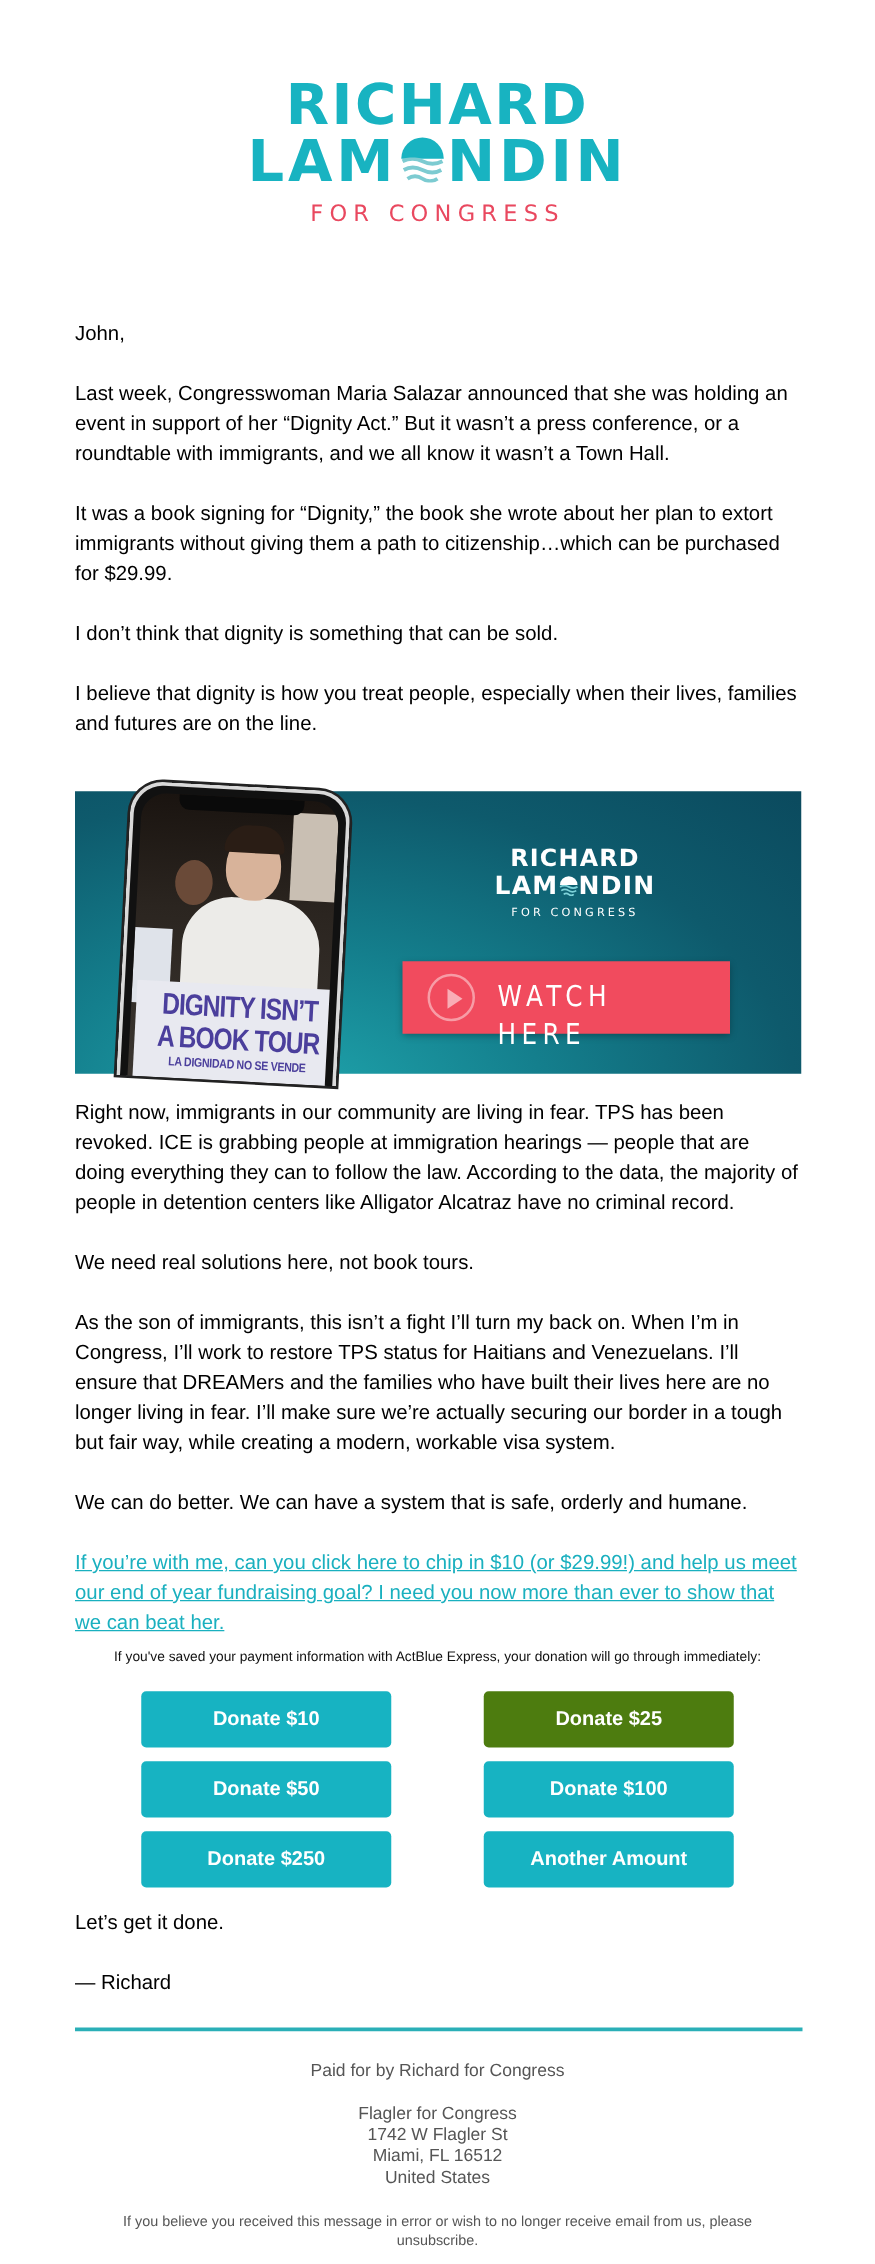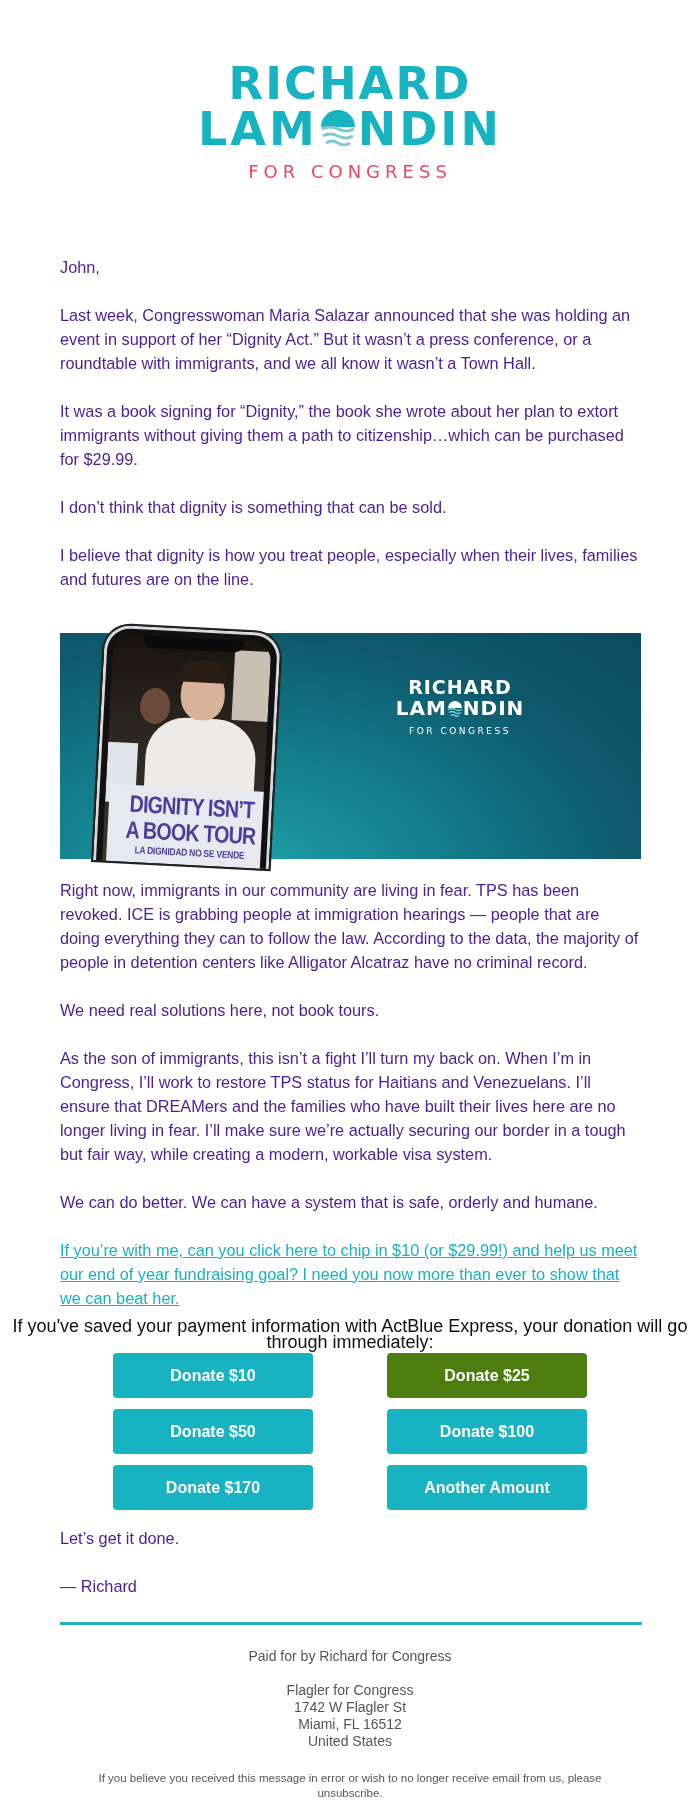--- a/index.html
+++ b/index.html
@@ -11,21 +11,21 @@
   .logo-line1, .logo-line2, .logo-line3 { position: absolute; left: 0; width: 700px; text-align: center; font-family: "DejaVu Sans", sans-serif; font-weight: bold; }
   .logo-line1 { top: 61px; font-size: 45px; letter-spacing: 2px; color: #18b3c1; line-height: 45px; }
   .logo-line2 { top: 106px; font-size: 46px; letter-spacing: 3px; color: #18b3c1; line-height: 46px; }
   .logo-line3 { top: 162px; font-size: 18px; letter-spacing: 5px; color: #e9485f; line-height: 20px; font-weight: normal; }
   .wave-o { display: inline-block; position: relative; width: 38px; height: 36px; vertical-align: -1px; margin: 0 1px; }
   .wave-o .arch { position: absolute; left: 2px; top: 0; width: 34px; height: 17px; border-radius: 17px 17px 0 0; background: #18b3c1; }
   .wave-o svg { position: absolute; left: 0; top: 16px; }
 
   
   .content { position: absolute; left: 60px; top: 0; width: 582px; }
-  .para { position: absolute; left: 0; width: 582px; font-size: 16.3px; line-height: 24px; color: #4c1d95; }
+  .para { position: absolute; left: 0; width: 582px; font-size: 16.3px; line-height: 24px; color: #000000; }
   .para.bold { font-weight: normal; }
   .para.link { color: #1ab0bf; font-weight: normal; text-decoration: underline; cursor: pointer; }
 
   
   .banner { position: absolute; left: 60px; top: 633px; width: 581px; height: 226px; overflow: visible;
     background: radial-gradient(ellipse at 30% 110%, #1fa5ad 0%, #147f8d 35%, #0e5a6c 70%, #0b4a5e 100%); cursor: pointer; }
   .phone { position: absolute; left: 33px; top: -9px; width: 176px; height: 236px; background: #111; border-radius: 26px 26px 0 0;
     border: 3px solid #d9d9d9; border-bottom: none; transform: rotate(3deg); transform-origin: bottom left; overflow: hidden; box-shadow: 0 0 0 2px #222; }
   .phone-screen { position: absolute; left: 6px; top: 6px; right: 6px; bottom: 0; border-radius: 20px 20px 0 0; overflow: hidden;
     background: linear-gradient(180deg, #1a1410 0%, #2b2520 40%, #3a3530 100%); }
@@ -48,21 +48,21 @@
   .bl-o { display: inline-block; width: 16px; height: 16px; vertical-align: -2px; position: relative; }
   .bl-o .arch { position: absolute; left: 1px; top: 0; width: 14px; height: 7px; border-radius: 7px 7px 0 0; background: #fff; }
   .bl-o svg { position: absolute; left: 0; top: 7px; }
 
   .watch-btn { position: absolute; left: 262px; top: 136px; width: 262px; height: 58px; background: #f14b5e; box-shadow: 0 2px 6px rgba(0,0,0,0.35); display: flex; align-items: center; cursor: pointer; }
   .play-circle { position: absolute; left: 20px; top: 10px; width: 38px; height: 38px; border-radius: 50%; border: 2px solid rgba(255,255,255,0.45); }
   .play-tri { position: absolute; left: 14px; top: 10px; width: 0; height: 0; border-top: 8px solid transparent; border-bottom: 8px solid transparent; border-left: 12px solid rgba(255,255,255,0.55); }
   .watch-label { position: absolute; left: 76px; top: 14px; color: #ffffff; font-family: "DejaVu Sans", sans-serif; font-size: 23px; line-height: 30px; letter-spacing: 5px; transform: scaleX(0.86); transform-origin: left center; }
 
   
-  .express-note { position: absolute; left: 0; width: 700px; top: 1318px; text-align: center; font-size: 18px; line-height: 16px; color: #111; }
+  .express-note { position: absolute; left: 0; width: 700px; top: 1318px; text-align: center; font-size: 11px; line-height: 16px; color: #111; }
   .donate-btn { position: absolute; width: 200px; height: 45px; border-radius: 4px; background: #17b3c2; color: #ffffff; font-weight: bold; font-size: 16px; line-height: 45px; text-align: center; cursor: pointer; }
   .donate-btn.red { background: #4d7c0f; }
 
   
   .divider { position: absolute; left: 60px; top: 1622px; width: 582px; height: 3px; background: #2aafb7; }
   .footer-line { position: absolute; left: 0; width: 700px; text-align: center; color: #555; font-size: 14px; line-height: 17px; }
   .footer-small { position: absolute; left: 80px; width: 540px; text-align: center; color: #555; font-size: 11.5px; line-height: 15px; }
   .footer-small a { color: #555; text-decoration: none; margin-top: 39px; }
 </style>
 </head>
@@ -118,29 +118,35 @@
   <div class="banner-logo">
     <span class="bl1">RICHARD</span>
     <span class="bl2"><span>LAM</span><span class="bl-o"><span class="arch"></span><svg width="16" height="9" viewBox="0 0 16 9">
             <path d="M1 1.5 Q4.5 -0.5 8 1.5 T15 1.5" stroke="#7fd3da" stroke-width="1.4" fill="none"></path>
             <path d="M2 4.5 Q5 2.5 8 4.5 T14 4.5" stroke="#7fd3da" stroke-width="1.4" fill="none"></path>
             <path d="M4 7.5 Q6 5.8 8 7.5 T12 7.5" stroke="#7fd3da" stroke-width="1.4" fill="none"></path>
           </svg></span><span>NDIN</span></span>
     <span class="bl3">FOR CONGRESS</span>
   </div>
 
+  <div class="watch-btn">
+    <span class="play-circle">
+        <span class="play-tri"></span>
+      </span>
+    <span class="watch-label">WATCH HERE</span>
+  </div>
 </div>
 
 <div class="express-note">If you've saved your payment information with ActBlue Express, your donation will go through immediately:</div>
 
 <div class="donate-btn" style="left:113px; top:1353px">Donate $10</div>
 <div class="donate-btn red" style="left:387px; top:1353px">Donate $25</div>
 <div class="donate-btn" style="left:113px; top:1409px">Donate $50</div>
 <div class="donate-btn" style="left:387px; top:1409px">Donate $100</div>
-<div class="donate-btn" style="left:113px; top:1465px">Donate $170</div>
+<div class="donate-btn" style="left:113px; top:1465px">Donate $250</div>
 <div class="donate-btn" style="left:387px; top:1465px">Another Amount</div>
 
 <div class="divider"></div>
 <div class="footer-line" style="top:1648px">Paid for by Richard for Congress</div>
 <div class="footer-line" style="top:1682px">Flagler for Congress</div>
 <div class="footer-line" style="top:1699px">1742 W Flagler St</div>
 <div class="footer-line" style="top:1716px">Miami, FL 16512</div>
 <div class="footer-line" style="top:1733px">United States</div>
 <div class="footer-small" style="top:1771px">
   <span>If you believe you received this message in error or wish to no longer receive email from us, please</span>

